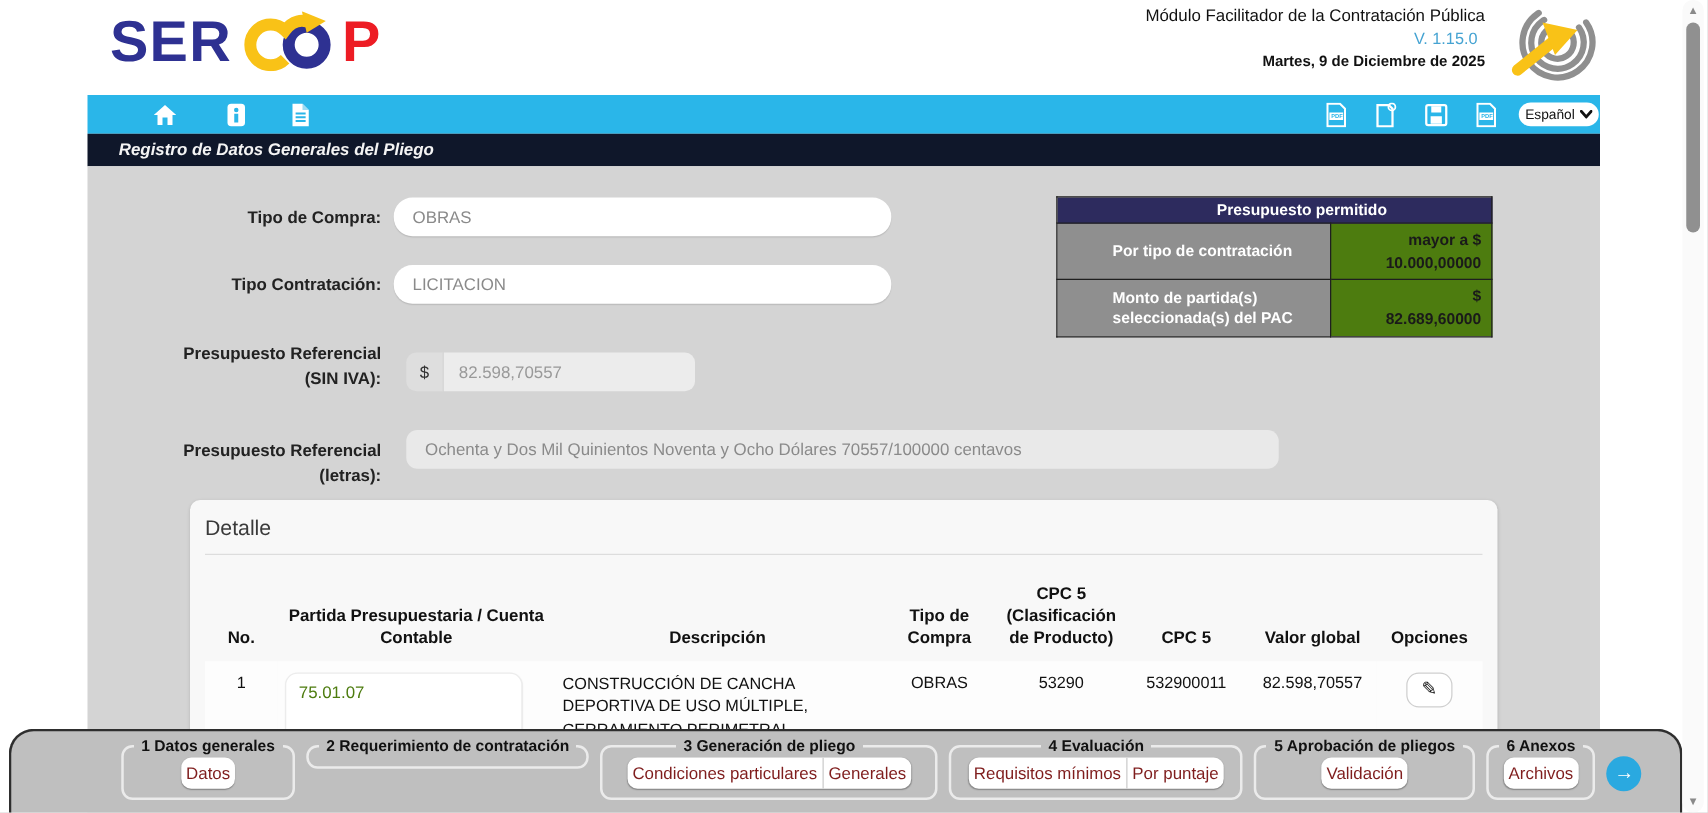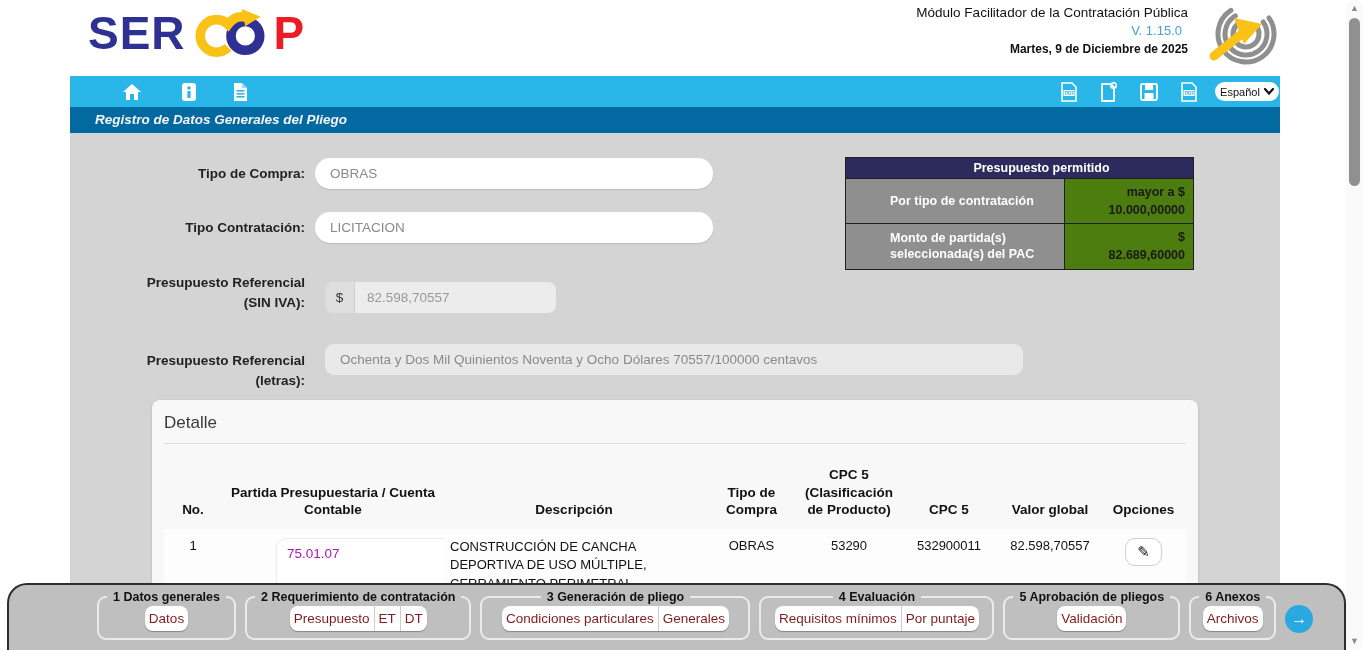--- a/index.html
+++ b/index.html
@@ -22,21 +22,21 @@
   .swirl { position:absolute; top:4px; right:88px; }
 
   
   .toolbar { position:absolute; left:70px; top:76px; width:1210px; height:31px; background:#2ab6e9; }
   .tb-icon { position:absolute; top:6px; width:20px; height:20px; cursor:pointer; }
   .lang-select { position:absolute; top:6px; left:1145px; width:64px; height:19px; background:#fff; border-radius:10px;
      display:flex; align-items:center; justify-content:center; gap:4px; cursor:pointer; }
   .lang-select span { font-size:11px; color:#111; }
 
   
-  .page-bar { position:absolute; left:70px; top:107px; width:1210px; height:26px; background:#0369a1; }
+  .page-bar { position:absolute; left:70px; top:107px; width:1210px; height:26px; background:#0f172a; }
   .page-bar div { font-size:13.5px; font-weight:bold; font-style:italic; color:#f4f4f4; line-height:26px; padding-left:25px; }
 
   
   .content { position:absolute; left:70px; top:133px; width:1210px; height:517px; background:#d4d4d4; }
 
   .f-label { position:absolute; text-align:right; font-size:13.5px; color:#222;font-weight:bold; }
   .f-input { position:absolute; background:#fff; border-radius:15px; height:31px; line-height:31px;
      font-size:13.5px; color:#8a8a8a; padding-left:15px; box-shadow:0 1px 1px rgba(0,0,0,0.12); }
   .f-input.ro { background:#e9e9e9; box-shadow:none; border-radius:9px; }
   .grp { position:absolute; display:flex; }
@@ -56,21 +56,21 @@
   .card { position:absolute; left:152px; top:400px; width:1046px; height:235px; background:#f8f8f8; border-radius:8px;
       box-shadow:0 1px 3px rgba(0,0,0,0.15); overflow:hidden; }
   .card h2 { font-size:17px; font-weight:400; color:#3a3a3a; padding:13px 12px 0 12px; }
   .card .rule { border-top:1px solid #ddd; margin:10px 12px 0 12px; }
   .d-table { width:1022px; margin:0 12px; border-collapse:collapse; table-layout:fixed; }
   .d-table th { font-size:13.5px; font-weight:bold; color:#111; text-align:center; vertical-align:bottom;
       padding:22px 4px 10px 4px; line-height:1.3; }
   .d-table td { background:#fdfdfd; vertical-align:top; padding:9px 6px; font-size:13px; color:#111; height:120px; }
   .td-center { text-align:center; }
   .partida-box { width:190px; height:58px; background:#fff; border:1px solid #ececec; border-radius:10px;
-      font-size:13.5px; color:#a21caf; padding:7px 10px; box-shadow:0 1px 1px rgba(0,0,0,0.08);margin-left:48px; }
+      font-size:13.5px; color:#4d7c0f; padding:7px 10px; box-shadow:0 1px 1px rgba(0,0,0,0.08); }
   .desc { font-size:12.5px; line-height:1.45; text-align:left; }
   .edit-btn { width:37px; height:28px; background:#fff; border:1px solid #cfcfcf; border-radius:10px;
       font-size:15px; color:#111; cursor:pointer; line-height:24px; }
 
   
   .bottom-bar { position:absolute; left:7px; top:583px; width:1339px; height:75px; background:#bfbfbf;
       border:2px solid #2e2e2e; border-bottom:none; border-radius:20px 20px 0 0; z-index:20;
       display:flex; align-items:flex-start; padding:5px 0 0 88px; gap:9px; }
   .bottom-bar fieldset { border:2px solid #ebebeb; border-radius:9px; padding:2px 8px 7px 8px; }
   .bottom-bar legend { margin:0 auto; font-size:12.5px; font-weight:bold; color:#111; padding:0 6px; white-space:nowrap; }
@@ -241,25 +241,20 @@
 
 <div class="bottom-bar">
   <fieldset style="min-width:122px">
     <legend>1 Datos generales</legend>
     <div class="seg">
       <div class="seg-btn">Datos</div>
     </div>
   </fieldset>
   <fieldset>
     <legend>2 Requerimiento de contratación</legend>
-    <div class="seg">
-      <div class="seg-btn">Presupuesto</div>
-      <div class="seg-btn">ET</div>
-      <div class="seg-btn">DT</div>
-    </div>
   </fieldset>
   <fieldset style="min-width:270px">
     <legend>3 Generación de pliego</legend>
     <div class="seg">
       <div class="seg-btn">Condiciones particulares</div>
       <div class="seg-btn">Generales</div>
     </div>
   </fieldset>
   <fieldset style="min-width:235px">
     <legend>4 Evaluación</legend>

